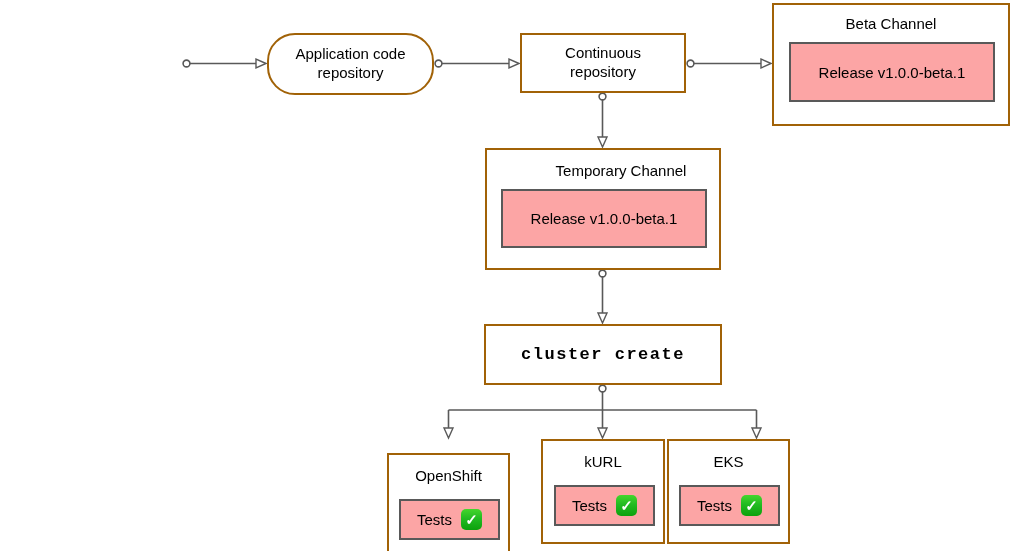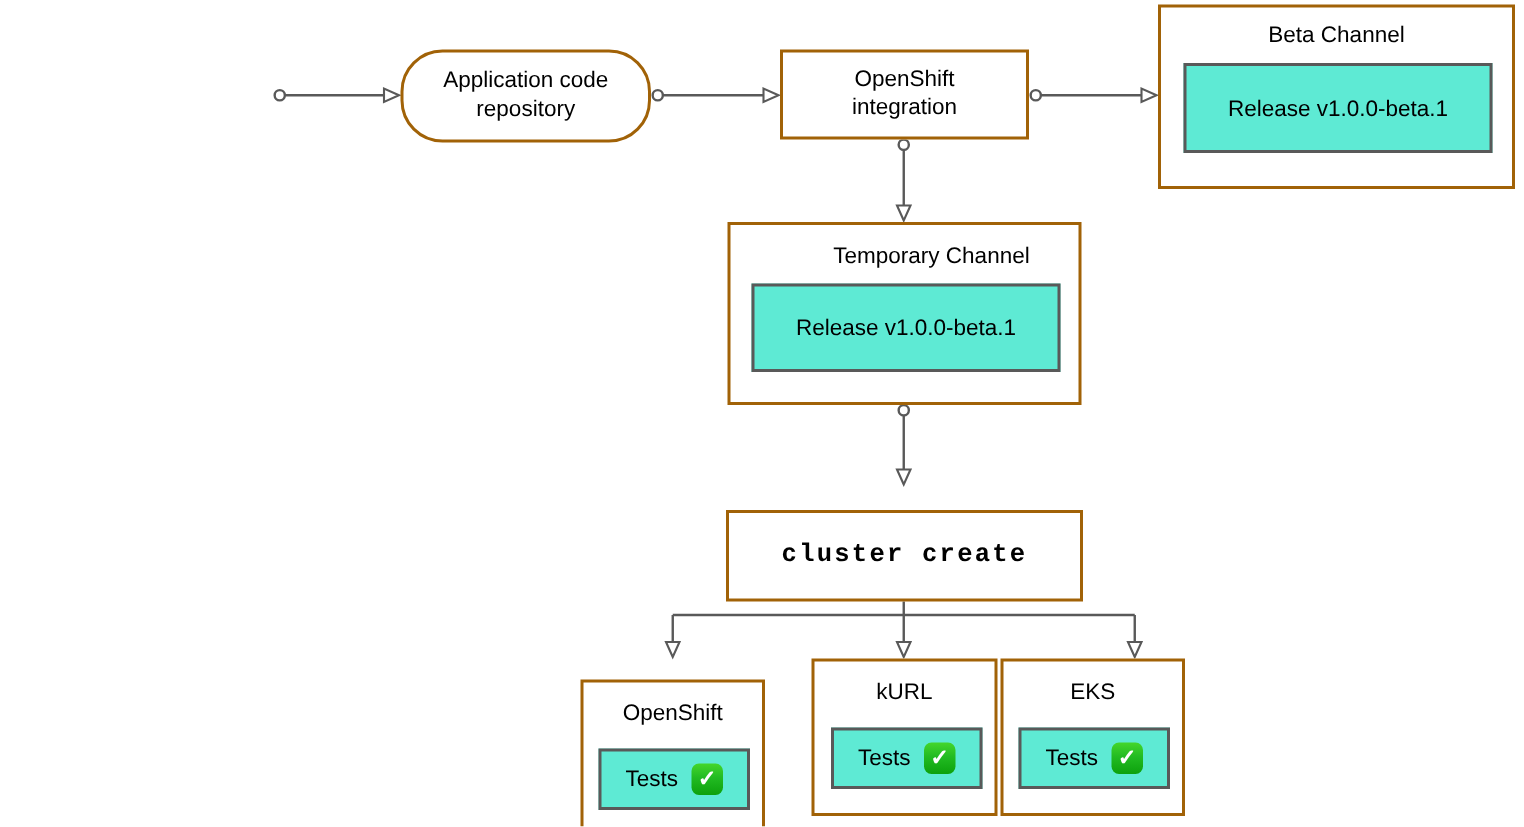--- a/index.html
+++ b/index.html
@@ -33,21 +33,21 @@
     line-height: 1.25;
   }
   .pad-wrap { padding: 0 18px; }
   .group-title {
     text-align: center;
     font-size: 15px;
     line-height: 1.2;
   }
   .inner-box {
     position: absolute;
-    background: #5eead4;
+    background: #fca5a5;
     border: 2px solid #595959;
     box-sizing: border-box;
     display: flex;
     align-items: center;
     justify-content: center;
     text-align: center;
     font-size: 15px;
     gap: 9px;
   }
   .mono {
@@ -123,38 +123,38 @@
       <path class="edge-head" d="M756.5,438 L752,428 L761,428 Z"></path>
     </g>
   </svg>
 
 
   <div class="node simple" style="left:267px; top:33px; width:167px; height:62px;border-radius:28px;">
     <span class="pad-wrap">Application code repository</span>
   </div>
 
   <div class="node simple" style="left:520px; top:33px; width:166px; height:60px;">
-    <span class="pad-wrap" style="padding:0 30px;">OpenShift integration</span>
+    <span class="pad-wrap" style="padding:0 30px;">Continuous repository</span>
   </div>
 
   <div class="node" style="left:772px; top:3px; width:238px; height:123px;">
     <div class="group-title" style="margin-top:10px;">Beta Channel</div>
     <div class="inner-box" style="left:15px; top:37px; width:206px; height:60px;">
       <span>Release v1.0.0-beta.1</span>
     </div>
   </div>
 
   <div class="node" style="left:485px; top:148px; width:236px; height:122px;padding-left:36px;">
     <div class="group-title" style="margin-top:12px;">Temporary Channel</div>
     <div class="inner-box" style="left:14px; top:39px; width:206px; height:59px;">
       <span>Release v1.0.0-beta.1</span>
     </div>
   </div>
 
-  <div class="node simple" style="left:484px; top:340px; width:238px; height:61px;">
+  <div class="node simple" style="left:484px; top:324px; width:238px; height:61px;">
     <span class="mono">cluster create</span>
   </div>
 
   <div class="node" style="left:387px; top:453px; width:123px; height:105px;">
     <div class="group-title" style="margin-top:12px;">OpenShift</div>
     <div class="inner-box" style="left:10px; top:44px; width:101px; height:41px;">
       <span>Tests</span>
       <span class="check-icon">✓</span>
     </div>
   </div>

